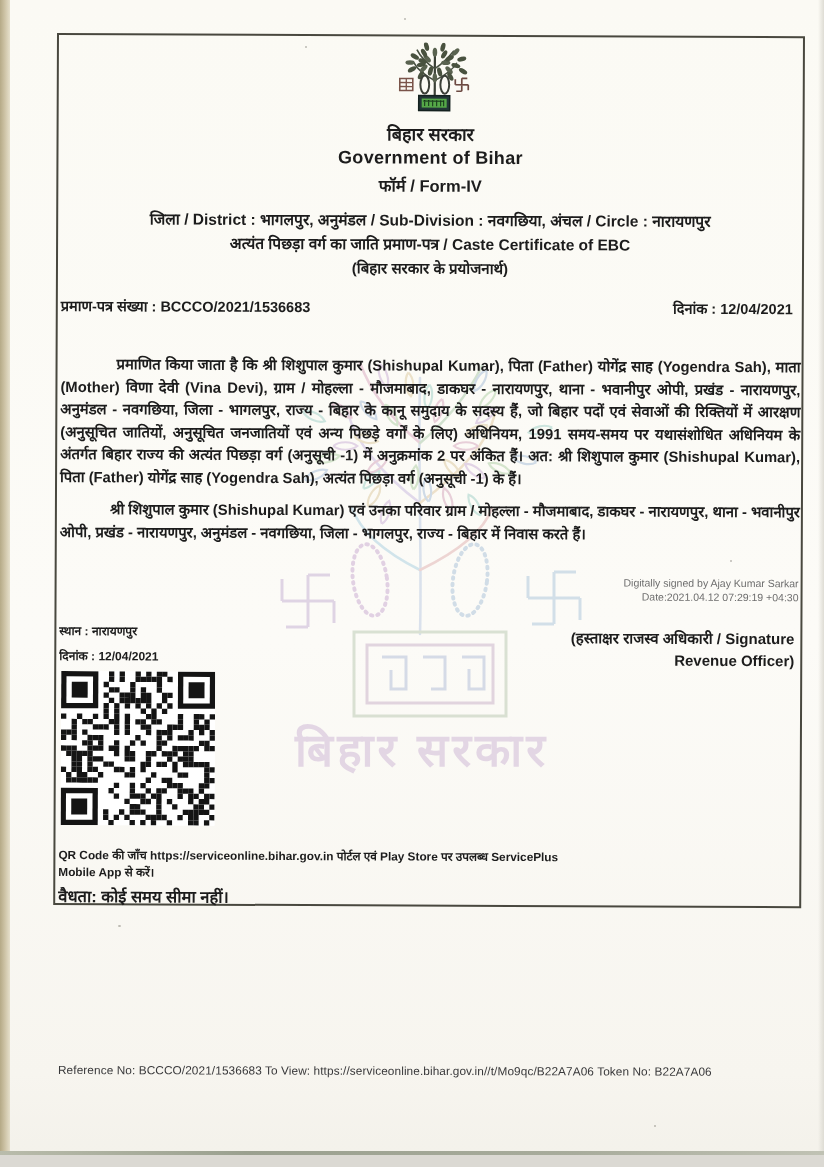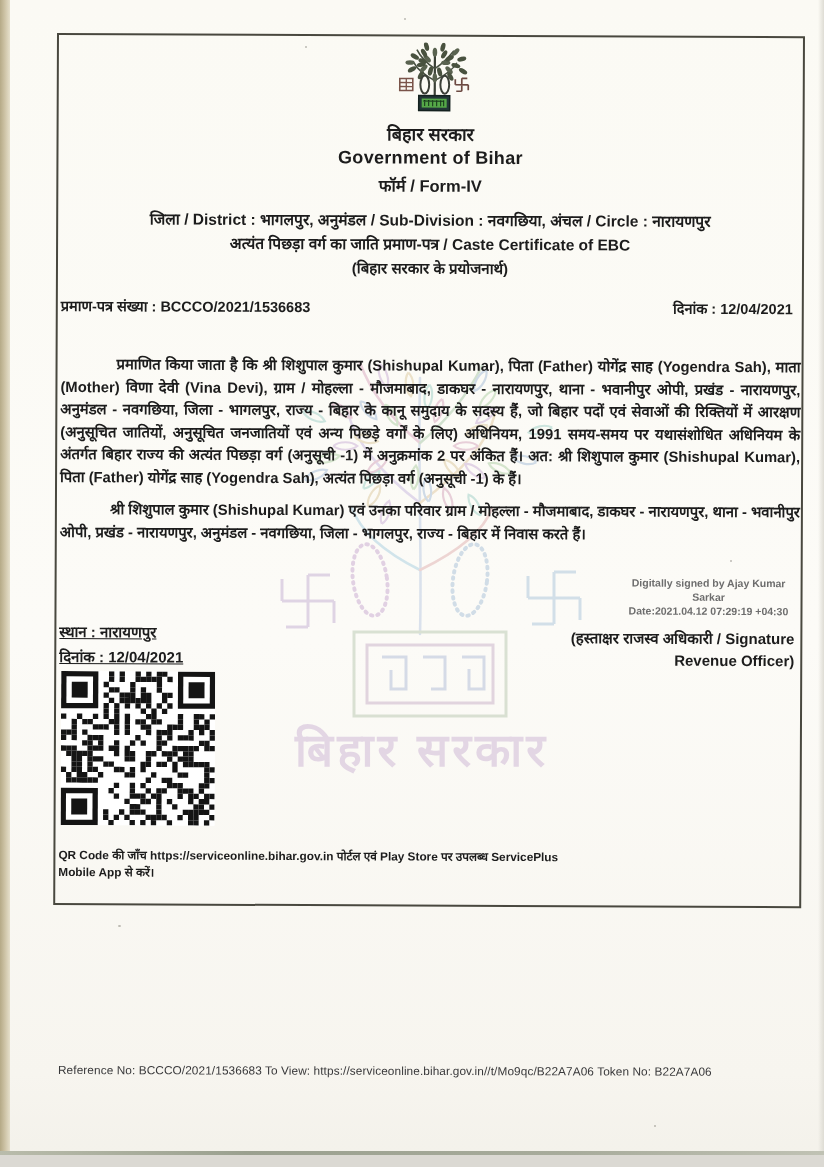--- a/index.html
+++ b/index.html
@@ -57,23 +57,23 @@
   .cert-title{top:196px;font-size:15.5px;font-weight:bold;}
   .purpose-line{top:221px;font-size:15px;font-weight:bold;}
   .meta-row{left:3px;top:260px;width:732px;display:flex;justify-content:space-between;
     font-size:14.5px;font-weight:bold;}
   .meta-row div{position:static;}
   .para{left:3px;width:740px;font-size:14.8px;line-height:22.6px;font-weight:600;
     text-align:justify;}
   .para1{top:318px;text-indent:56px;}
   .para2{top:463px;text-indent:50px;}
   .digital-sig{left:562px;top:538px;width:180px;font-size:10.5px;line-height:14px;
-    color:#6d6d6d;font-weight:700;text-align:center;}
+    color:#6d6d6d;font-weight:400;text-align:right;}
   .digital-sig div{position:static;}
-  .place-block{left:3px;top:584px;font-size:15px;font-weight:600;line-height:25px;text-decoration:underline;}
+  .place-block{left:3px;top:584px;font-size:12px;font-weight:600;line-height:25px;}
   .place-block div{position:static;}
   .officer{right:6px;top:590px;width:230px;text-align:right;font-size:15px;
     font-weight:bold;line-height:22px;}
   .qr{left:5px;top:636px;width:154px;height:154px;background:#fff;}
   .qr-caption{left:3px;top:812px;width:500px;font-size:11.8px;font-weight:bold;
     line-height:17px;}
   .qr-caption div{position:static;}
   .validity{left:3px;top:849px;font-size:16.5px;font-weight:600;}
 
   .footer-line{
@@ -523,20 +523,21 @@
         <rect x="5" y="115" width="25" height="25" fill="#ffffff"></rect>
         <rect x="10" y="120" width="15" height="15" fill="#141414"></rect>
       </g>
   </svg>
 
   <div class="qr-caption">
     <div>QR Code की जाँच https://serviceonline.bihar.gov.in पोर्टल एवं Play Store पर उपलब्ध ServicePlus</div>
     <div>Mobile App से करें।</div>
   </div>
 
+  <div class="validity">वैधता: कोई समय सीमा नहीं।</div>
 </div>
 
 <div class="footer-line">Reference No: BCCCO/2021/1536683 To View: https://serviceonline.bihar.gov.in//t/Mo9qc/B22A7A06 Token No: B22A7A06</div>
 
 <div class="bottom-line"></div>
 <div class="bottom-area"></div>
 
 <div class="speck" style="left:305px;top:46px;width:2px;height:2px;"></div>
 <div class="speck" style="left:404px;top:18px;width:2px;height:2px;"></div>
 <div class="speck" style="left:118px;top:925px;width:3px;height:2px;"></div>

